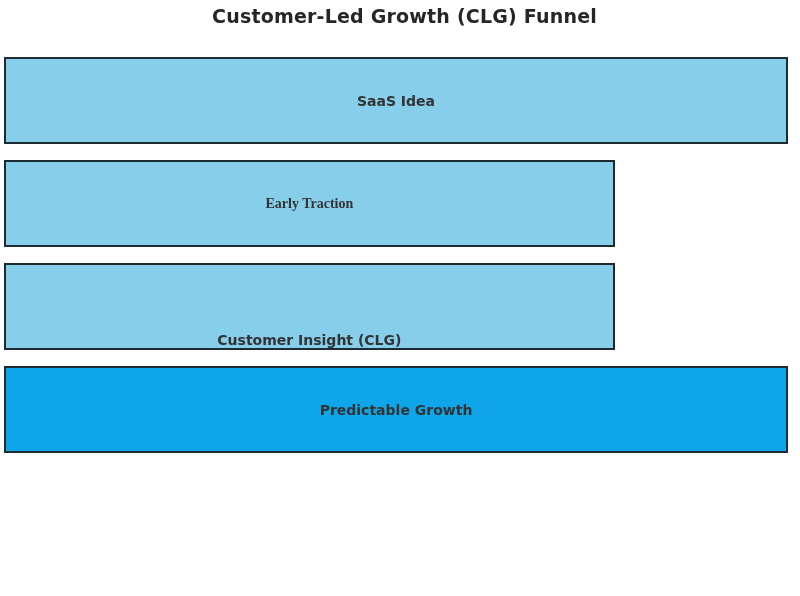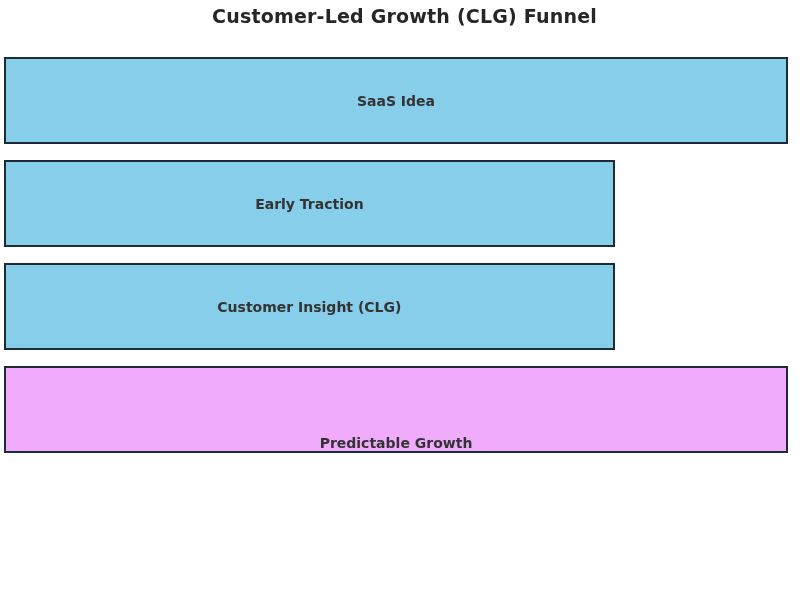--- a/index.html
+++ b/index.html
@@ -53,22 +53,22 @@
 </style>
 </head>
 <body>
 
 <h1 class="chart-title">Customer-Led Growth (CLG) Funnel</h1>
 
 <div class="funnel">
   <div class="bar" style="width: 100%; background: rgb(135, 206, 235); border-color: rgb(29, 43, 51);">
     <span class="bar-label">SaaS Idea</span>
   </div>
-  <div class="bar" style="width: 77.9%; background: rgb(135, 206, 235); border-color: rgb(29, 43, 51);">
+  <div class="bar" style="width: 77.9%; background: rgb(135, 206, 235); border-color: rgb(29, 43, 51); font-family: Liberation Serif, serif;">
     <span class="bar-label">Early Traction</span>
   </div>
-  <div class="bar" style="width: 77.9%; background: rgb(135, 206, 235); border-color: rgb(29, 43, 51);">
+  <div class="bar" style="width: 77.9%; background: rgb(135, 206, 235); border-color: rgb(29, 43, 51); align-items: flex-end;">
     <span class="bar-label">Customer Insight (CLG)</span>
   </div>
-  <div class="bar" style="width: 100%; background: #f0abfc; border-color: rgb(29, 43, 51); align-items: flex-end;">
+  <div class="bar" style="width: 100%; background: #0ea5e9; border-color: rgb(29, 43, 51);">
     <span class="bar-label">Predictable Growth</span>
   </div>
 </div>
 
 </body></html>

